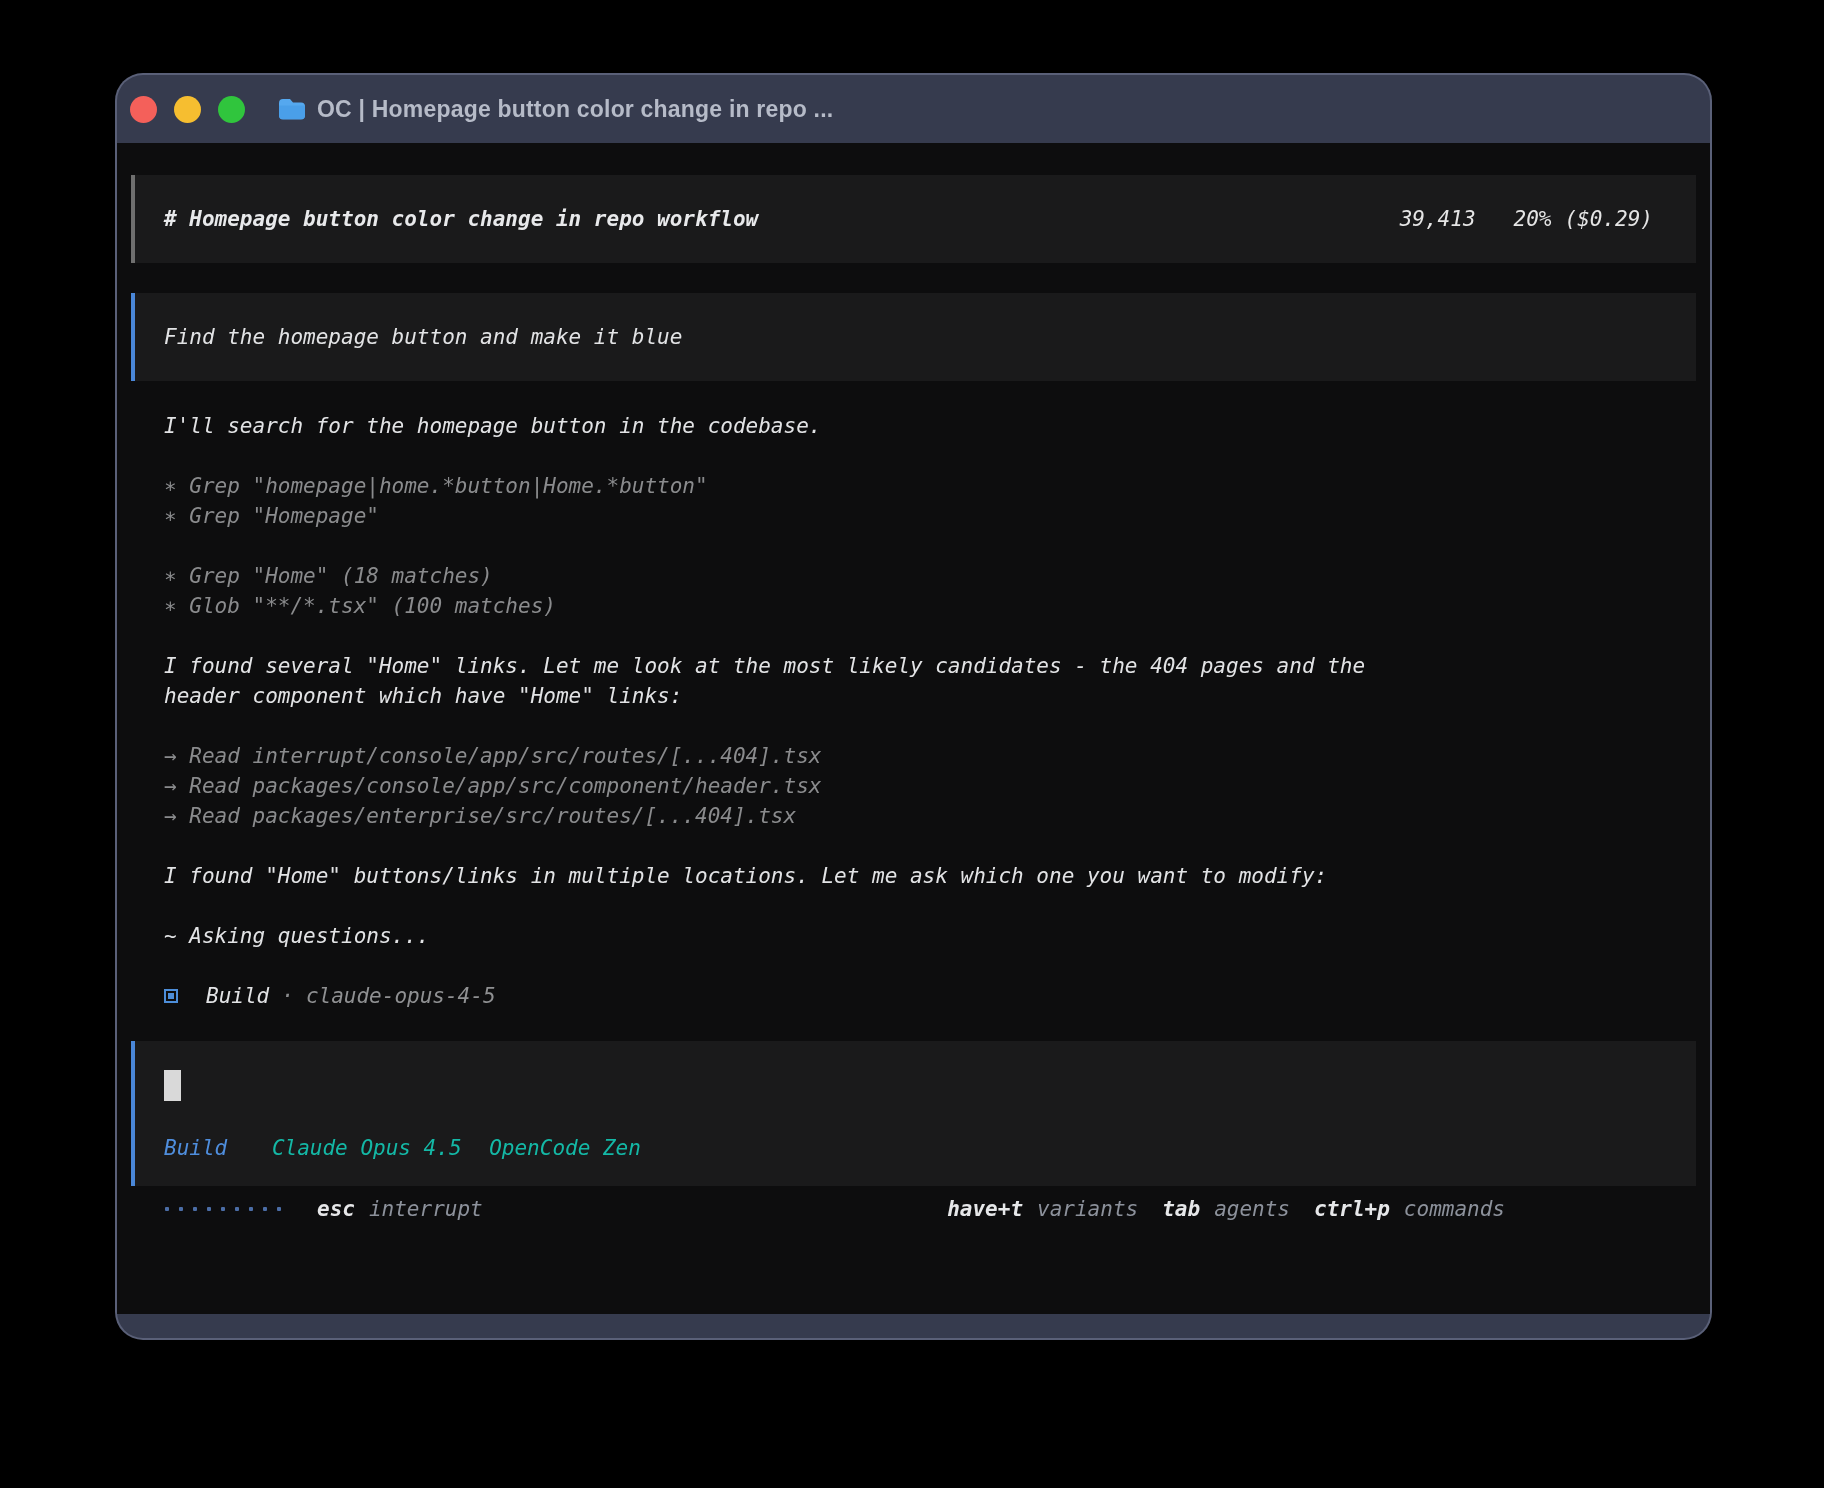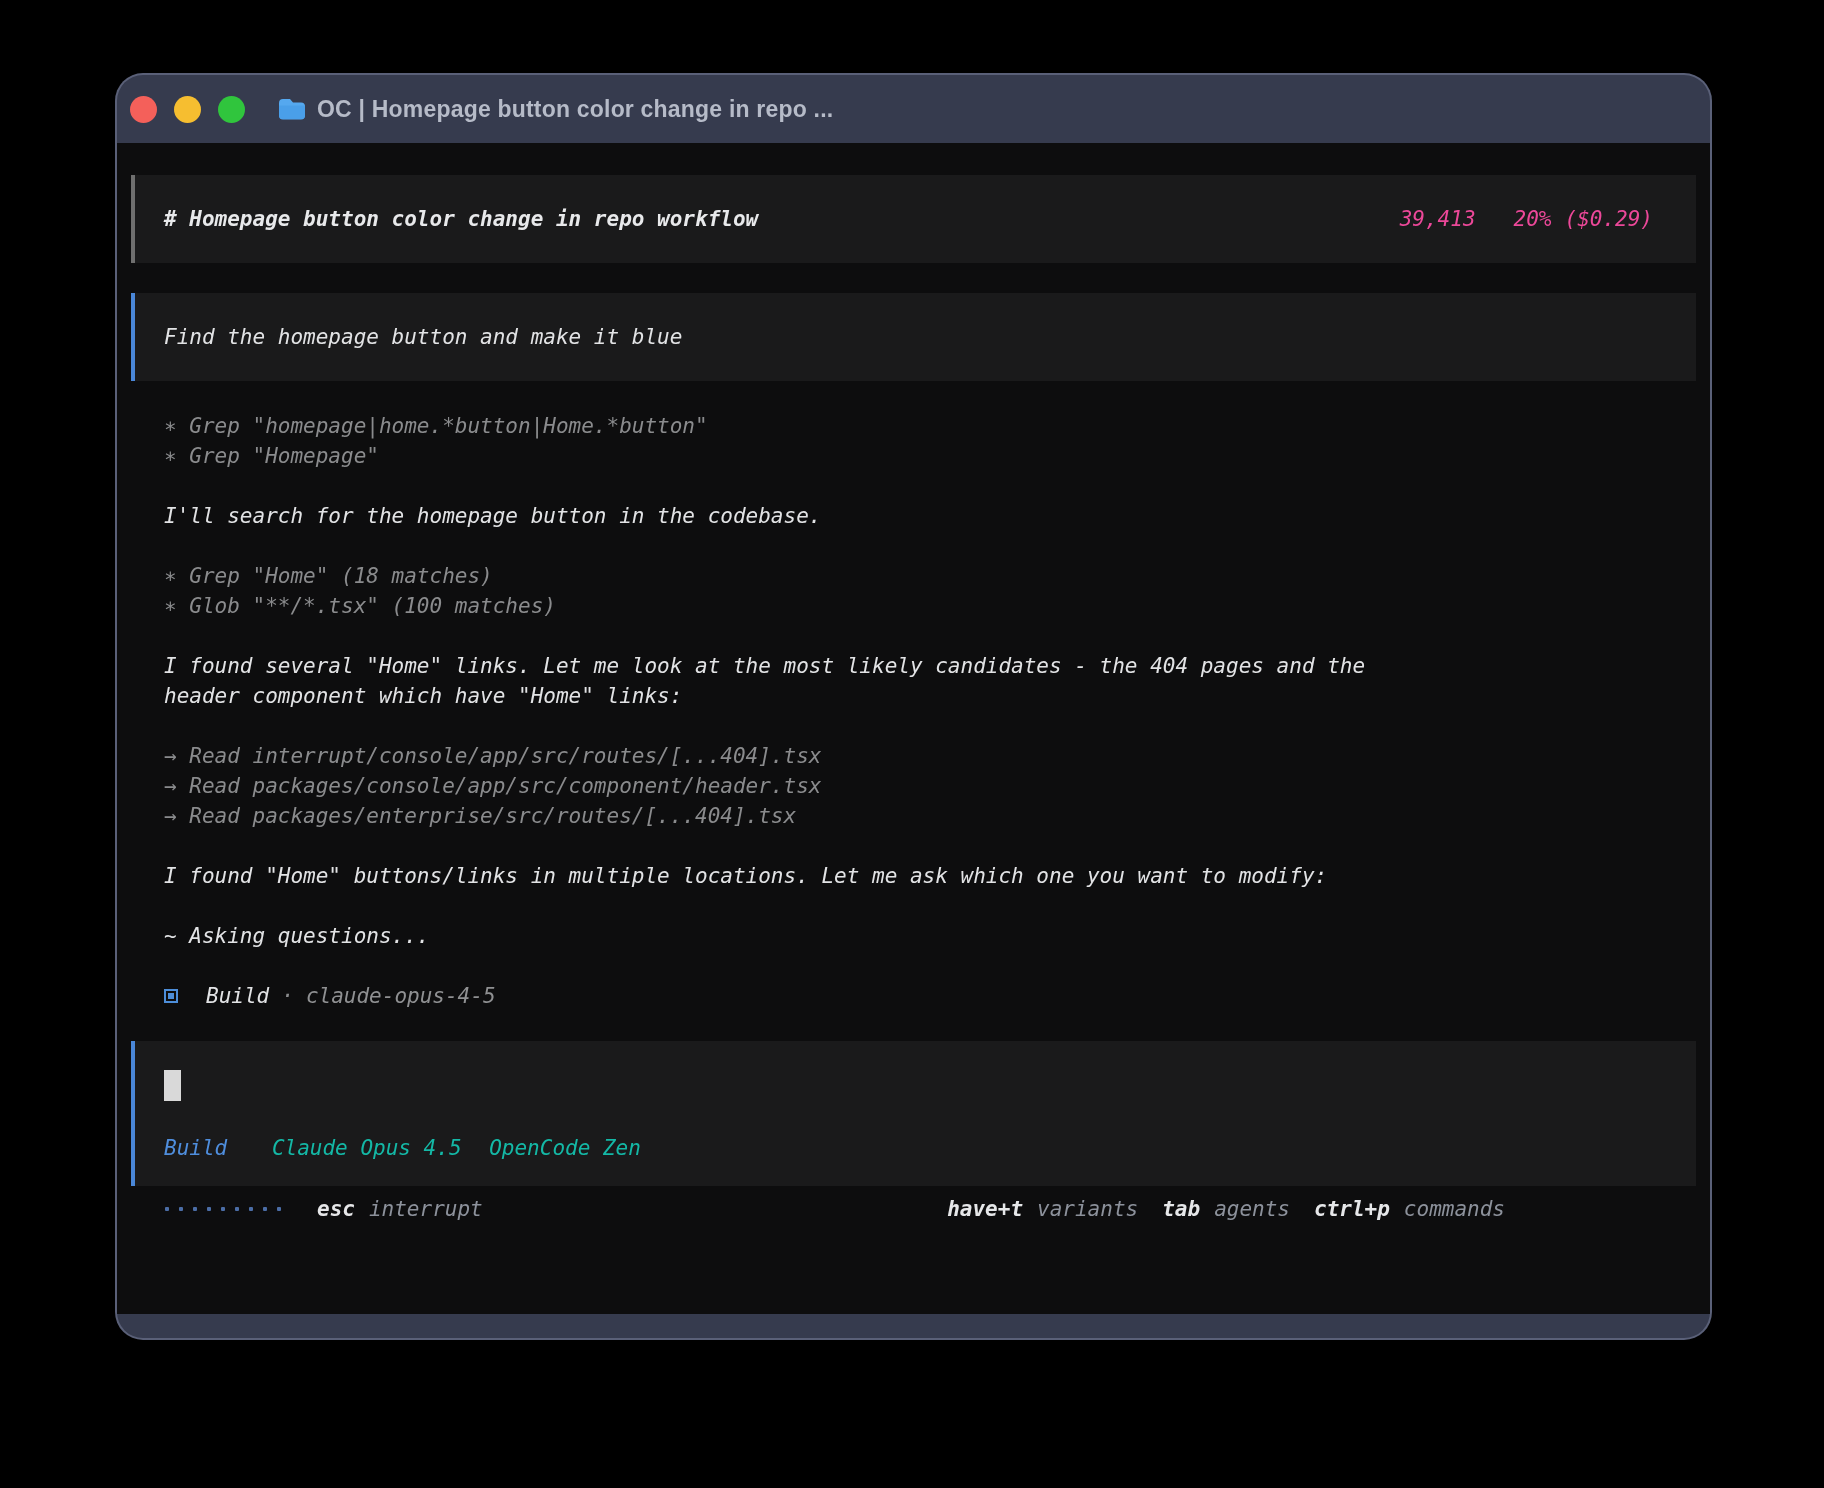--- a/index.html
+++ b/index.html
@@ -25,21 +25,21 @@
   .content {
     position:absolute; top:68px; left:0; right:0; bottom:24px;
     background:#0d0d0e; overflow:hidden;
     font-family:"DejaVu Sans Mono","Liberation Mono",monospace;
     font-size:21px; line-height:30px; color:#e2e3e5;font-style:italic;
   }
 
   .block { margin:0 14px; background:#1a1a1b; border-left:4px solid #6f6f6f; padding:29px; }
   .session-header { margin-top:32px; display:flex; justify-content:space-between; padding-right:43px; white-space:nowrap; }
   .session-header .title { font-weight:bold; color:#e8e9eb; }
-  .stats { color:#ec4899; }
+  .stats { color:#e5e5e5; }
   .stats .ctx { margin-left:38px; }
   .stats .cost { margin-left:13px; }
 
   .user-msg { margin-top:30px; border-left-color:#4a87d8; color:#e2e3e5; }
 
   .conv { margin:30px 0 0 47px; max-width:1285px; }
   .para { margin-bottom:30px; }
   .para.tool { color:#8a8b8d; }
 
   .status-row { margin-left:47px; height:30px; display:flex; align-items:center; }
@@ -91,25 +91,25 @@
         <span class="stats">
           <span>39,413</span><span class="ctx">20%</span><span class="cost">($0.29)</span>
         </span>
       </div>
 
       <div class="block user-msg">
         <span>Find the homepage button and make it blue</span>
       </div>
 
       <div class="conv" id="conversation">
+          <div class="para text">I'll search for the homepage button in the codebase.</div>
           <div class="para tool">
             <div>∗ Grep "homepage|home.*button|Home.*button"</div>
             <div>∗ Grep "Homepage"</div>
           </div>
-          <div class="para text">I'll search for the homepage button in the codebase.</div>
           <div class="para tool">
             <div>∗ Grep "Home" (18 matches)</div>
             <div>∗ Glob "**/*.tsx" (100 matches)</div>
           </div>
           <div class="para text">I found several "Home" links. Let me look at the most likely candidates - the 404 pages and the header component which have "Home" links:</div>
           <div class="para tool">
             <div>→ Read interrupt/console/app/src/routes/[...404].tsx</div>
             <div>→ Read packages/console/app/src/component/header.tsx</div>
             <div>→ Read packages/enterprise/src/routes/[...404].tsx</div>
           </div>

